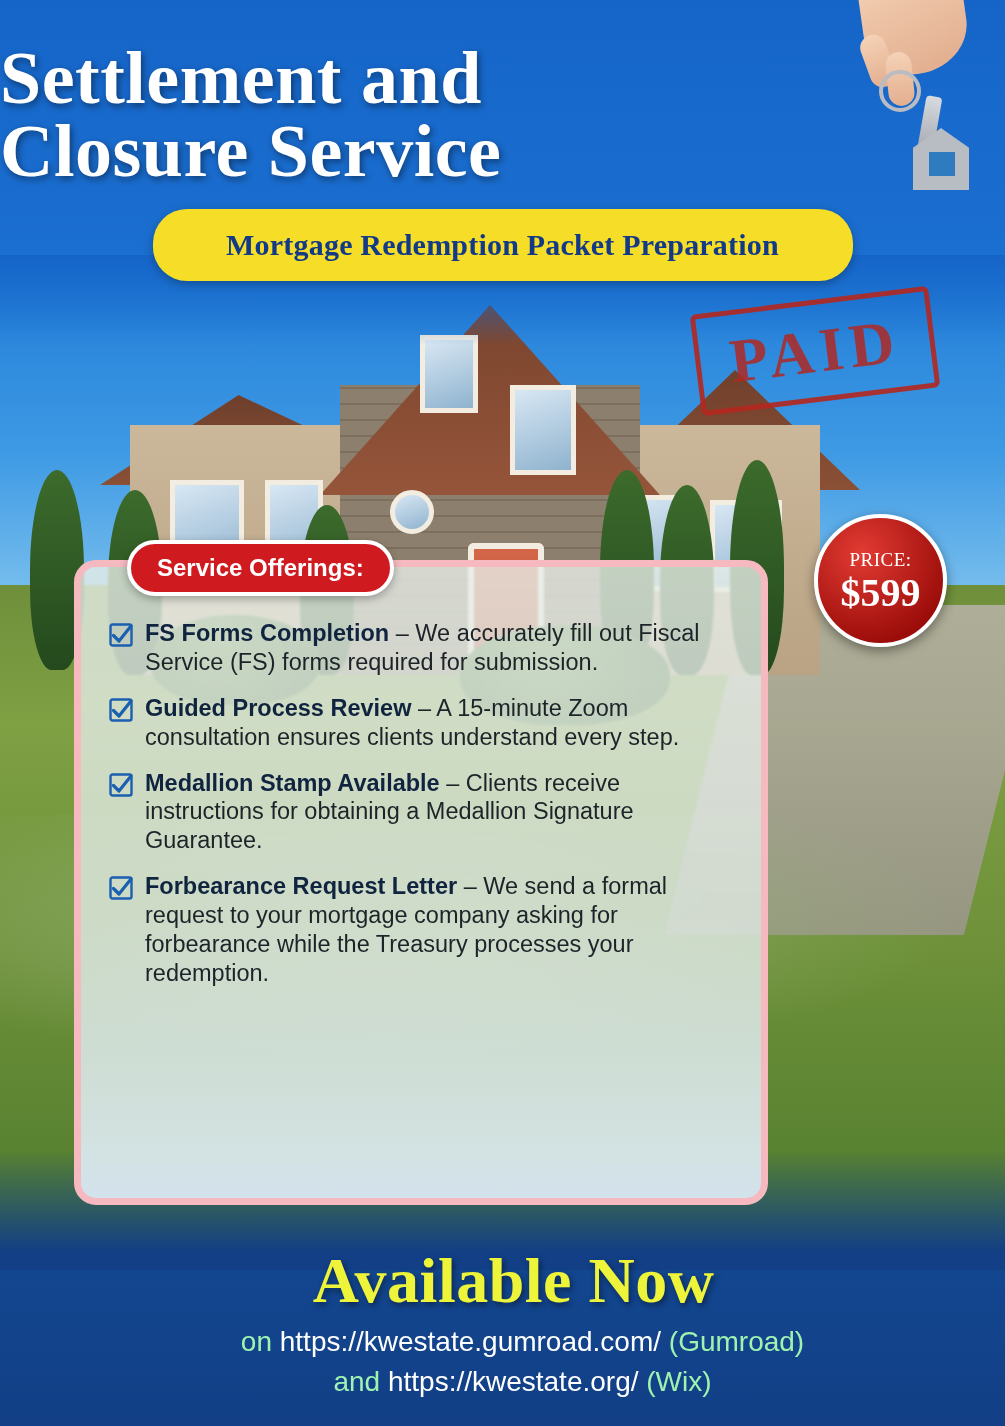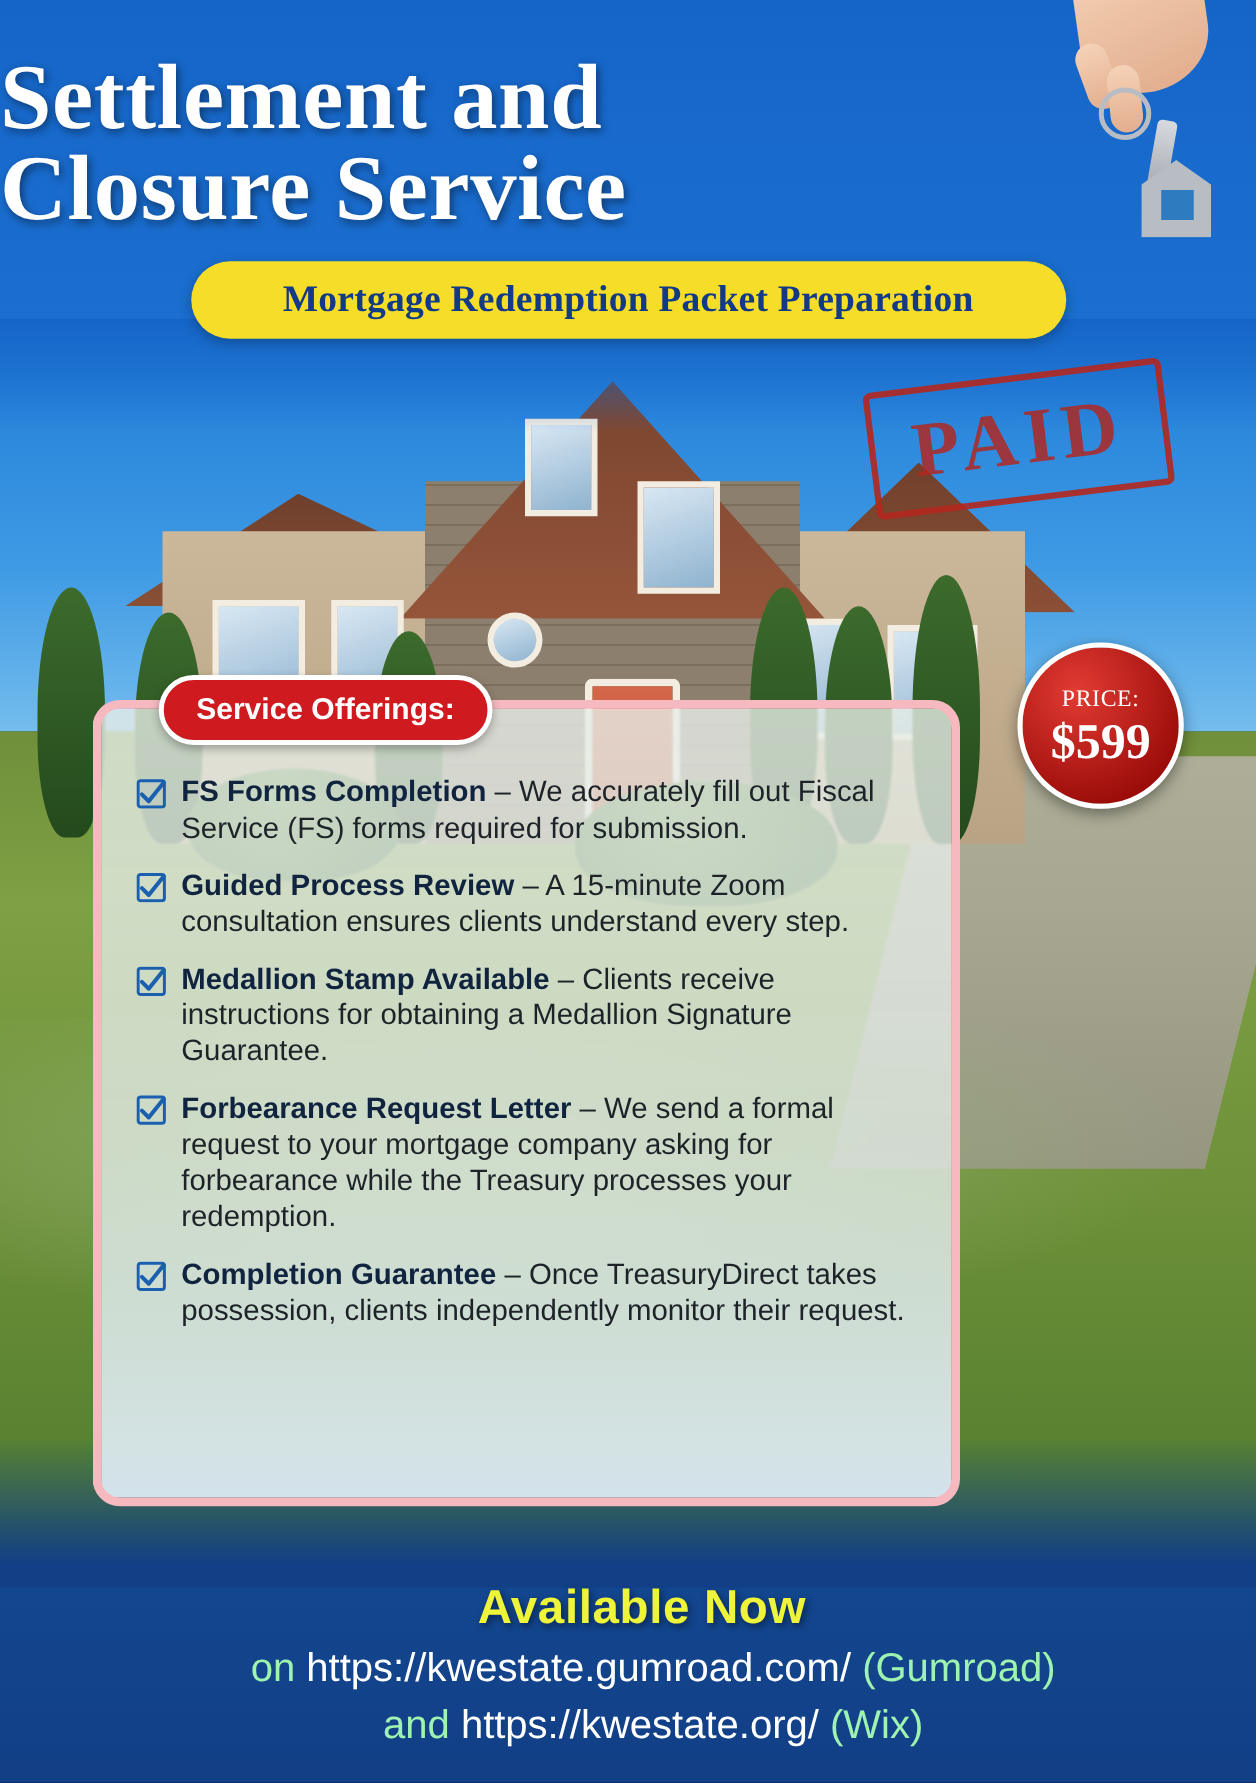--- a/index.html
+++ b/index.html
@@ -118,21 +118,21 @@
     line-height: 0.98;
     letter-spacing: 0.5px;
     text-shadow: 2px 3px 7px rgba(0,0,0,.45);
   }
   .title span { display:block; }
 
   .ribbon {
     position: relative;
     margin: 22px auto 0;
     width: 700px;
-    height: 62px;
+    height: 72px;
     background: #f5dd28;
     border-radius: 34px;
     display: flex;
     align-items: center;
     justify-content: center;
     box-shadow: 0 3px 10px rgba(0,0,0,.28);
   }
   .ribbon-text {
     color: #123a86;
     font-family: "Liberation Serif", serif;
@@ -275,31 +275,31 @@
   }
   .item-text b { color: #10243f; }
 
   
   .footer {
     position: absolute;
     left: 0; right: 0; bottom: 28px;
     text-align: center;
   }
   .avail {
-    font-family: Liberation Sans, sans-serif;
-    font-weight: bold;
-    font-size: 38px;
+    font-family: Liberation Serif, serif;
+    font-weight: bold;
+    font-size: 64px;
     color: #eef43a;
     text-shadow: 2px 3px 6px rgba(0,0,0,.45);
     letter-spacing: .5px;
     padding-left: 22px;
   }
   .flink {
     margin-top: 8px;
-    font-size: 32px;
+    font-size: 28px;
     color: #ffffff;
     margin-left: 40px;
   }
   .flink .lbl { color: #9ff3b0; }
   .flink .url { color: #ffffff; }
   .flink .paren { color: #9ff3b0; }
 </style>
 </head>
 <body>
 
@@ -392,27 +392,20 @@
             </svg></span>
           <div class="item-text"><b>Medallion Stamp Available</b><span> – </span><span>Clients receive instructions for obtaining a Medallion Signature Guarantee.</span></div>
         </div>
         <div class="item">
           <span class="check"><svg viewBox="0 0 24 24" width="24" height="24" aria-hidden="true">
               <rect x="1.5" y="1.5" width="21" height="21" rx="2" fill="none" stroke="currentColor" stroke-width="2.4"></rect>
               <path d="M4.5 12.5 L10 18 L22 3" fill="none" stroke="currentColor" stroke-width="3.2" stroke-linecap="round" stroke-linejoin="round"></path>
             </svg></span>
           <div class="item-text"><b>Forbearance Request Letter</b><span> – </span><span>We send a formal request to your mortgage company asking for forbearance while the Treasury processes your redemption.</span></div>
         </div>
-        <div class="item">
-          <span class="check"><svg viewBox="0 0 24 24" width="24" height="24" aria-hidden="true">
-              <rect x="1.5" y="1.5" width="21" height="21" rx="2" fill="none" stroke="currentColor" stroke-width="2.4"></rect>
-              <path d="M4.5 12.5 L10 18 L22 3" fill="none" stroke="currentColor" stroke-width="3.2" stroke-linecap="round" stroke-linejoin="round"></path>
-            </svg></span>
-          <div class="item-text"><b>Completion Guarantee</b><span> – </span><span>Once TreasuryDirect takes possession, clients independently monitor their request.</span></div>
-        </div>
       </div>
   </div>
 
   <div class="footer">
     <div class="avail">Available Now</div>
     <div class="flink">
       <span class="lbl">on </span><span class="url">https://kwestate.gumroad.com/</span><span class="paren"> (Gumroad)</span>
     </div>
     <div class="flink">
       <span class="lbl">and </span><span class="url">https://kwestate.org/</span><span class="paren"> (Wix)</span>

